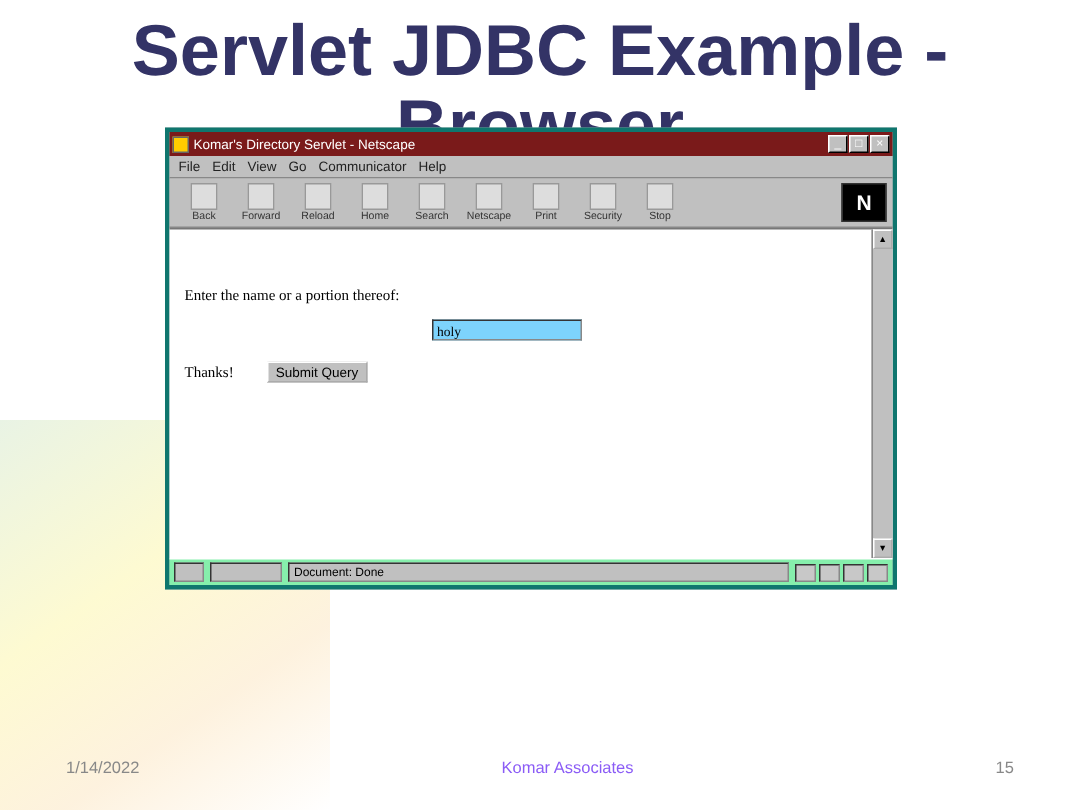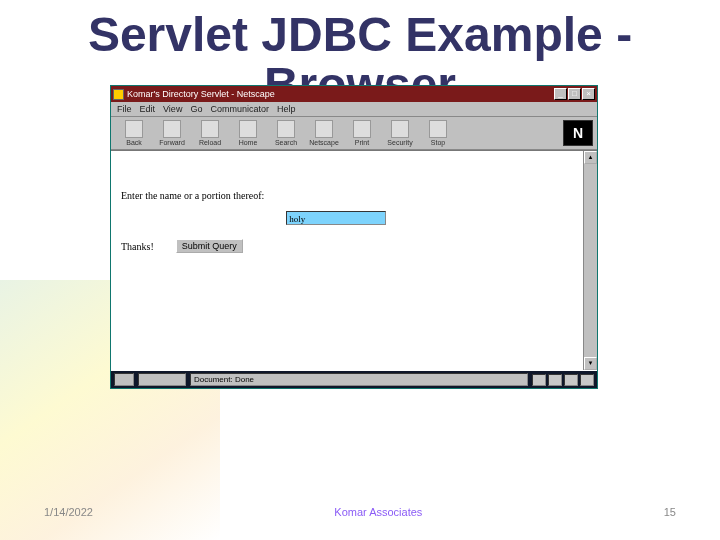--- a/index.html
+++ b/index.html
@@ -30,21 +30,21 @@
     text-align: center;
     color: #333366;
     line-height: 1.05;
     margin-top: 10px;
   }
   .browser {
     position: absolute;
     left: 110px;
     top: 85px;
     width: 488px;
-    border: 1px solid #0f766e;
+    border: 3px solid #0f766e;
     background: #c0c0c0;
     font-size: 9px;
   }
   .titlebar {
     background: #7a1a1a;
     color: #fff;
     height: 16px;
     display: flex;
     align-items: center;
     justify-content: space-between;
@@ -193,21 +193,21 @@
     height: 13px;
     background: #c0c0c0;
     border: 1px outset #fff;
     font-size: 7px;
     text-align: center;
     line-height: 11px;
     cursor: pointer;
   }
   .sb-btn.bottom { position: absolute; bottom: 0; left: 0; right: 0; }
   .statusbar {
-    background: #0f172a;
+    background: #86efac;
     display: flex;
     align-items: center;
     gap: 4px;
     padding: 2px 3px;
     font-size: 8px;
     border-top: 1px solid #fff;
     height: 18px;
   }
   .status-cell {
     border: 1px inset #888;

